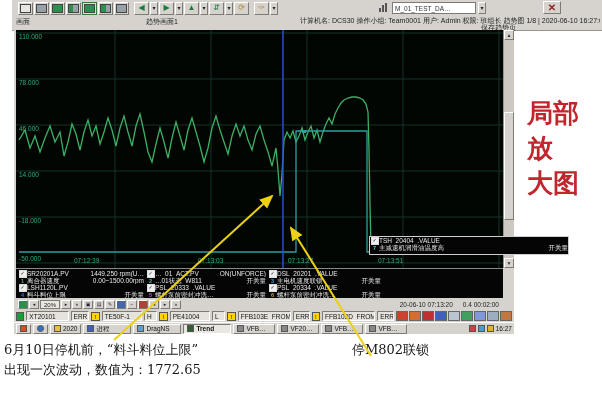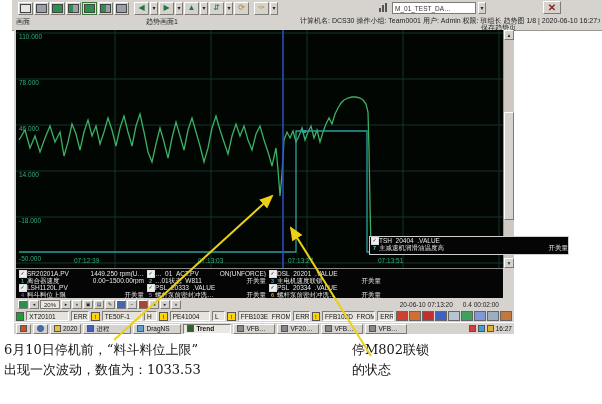--- a/index.html
+++ b/index.html
@@ -405,27 +405,30 @@
         <span>VFB…</span>
       </div>
     <div class="tktray">
       <div class="tico" style="background:#d04040;"></div>
       <div class="tico" style="background:#40a0d0;"></div>
       <div class="tico" style="background:#e0b030;"></div>
       <span>16:27</span>
     </div>
   </div>
 
+  <div class="side-note">
+    <div>局部放</div>
+    <div>大图</div>
+  </div>
   <div class="ann ann-left">
     <div>6月10日停机前，“料斗料位上限”</div>
-    <div>出现一次波动，数值为：1033.53</div>
+    <div>出现一次波动，数值为：1772.65</div>
   </div>
   <div class="ann ann-right">
     <div>停M802联锁</div>
-    <div>的状态</div>
   </div>
 
   <svg class="overlay">
     <defs>
       <marker id="ah" markerWidth="8" markerHeight="8" refX="6" refY="3" orient="auto">
         <path d="M0,0 L7,3 L0,6 Z" fill="#ecd014"></path>
       </marker>
     </defs>
     <line x1="114" y1="340" x2="272" y2="196" stroke="#ecd014" stroke-width="2" marker-end="url(#ah)"></line>
     <line x1="371" y1="356" x2="291" y2="228" stroke="#ecd014" stroke-width="2" marker-end="url(#ah)"></line>

